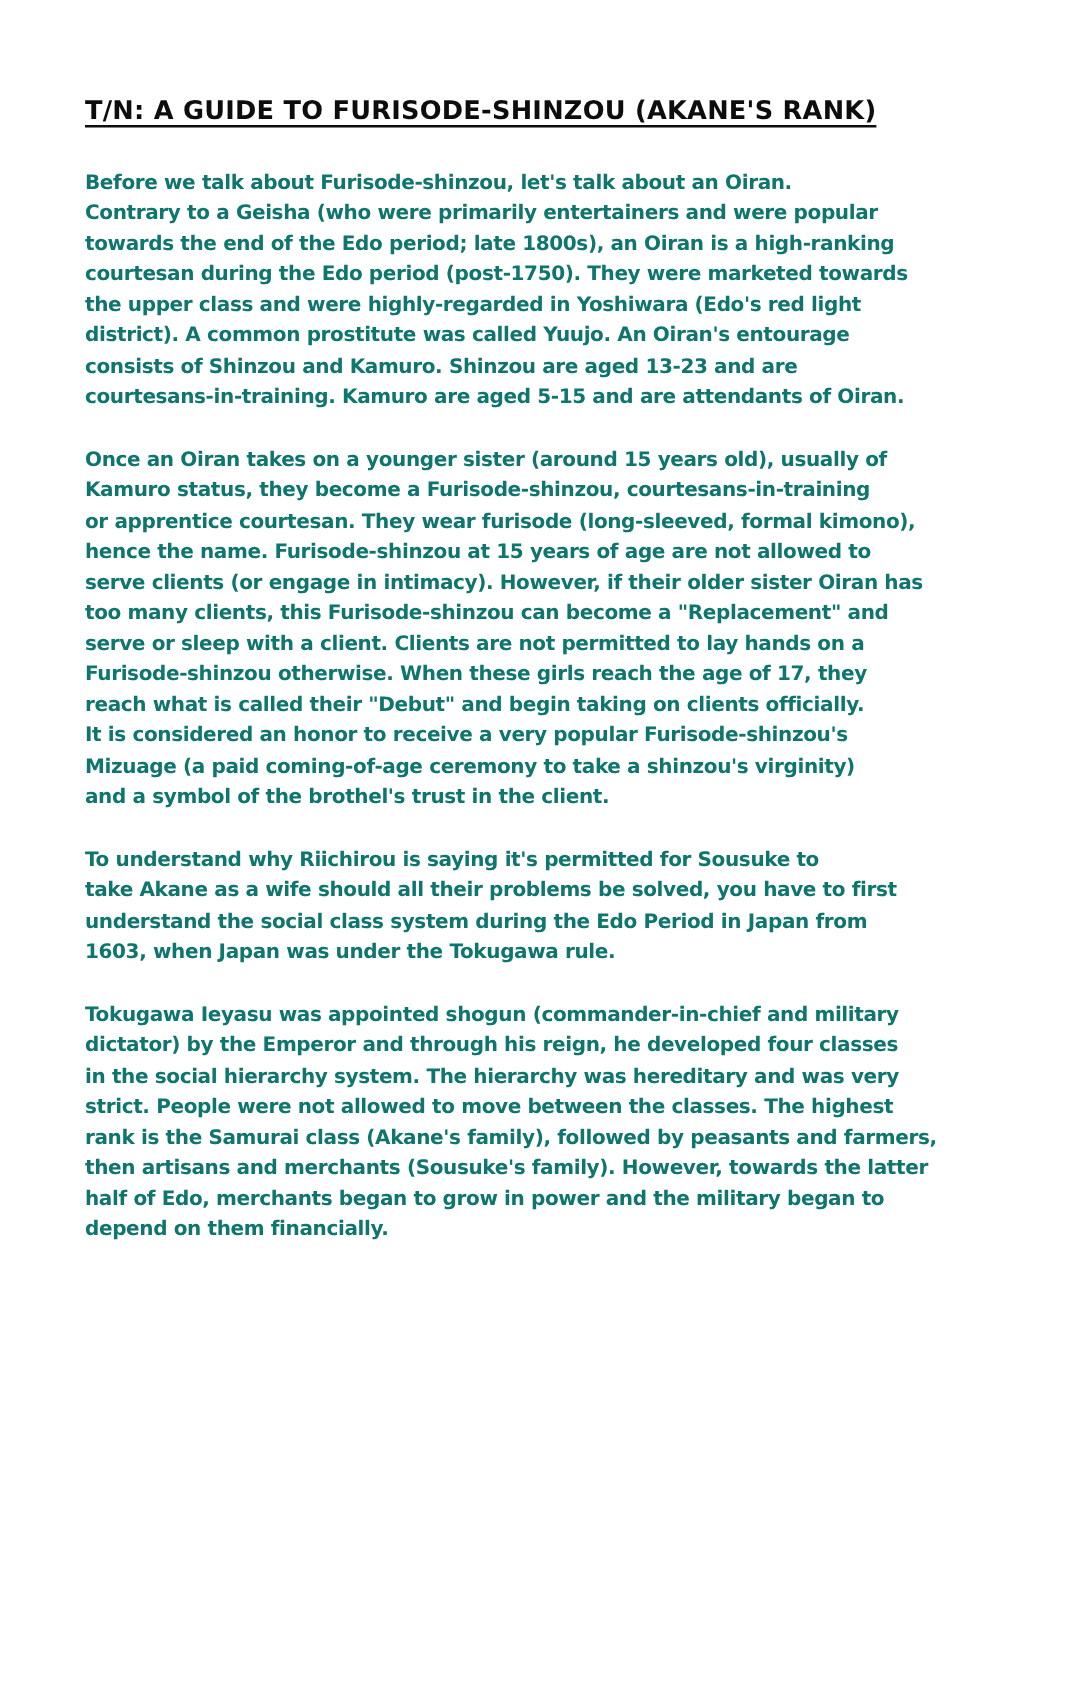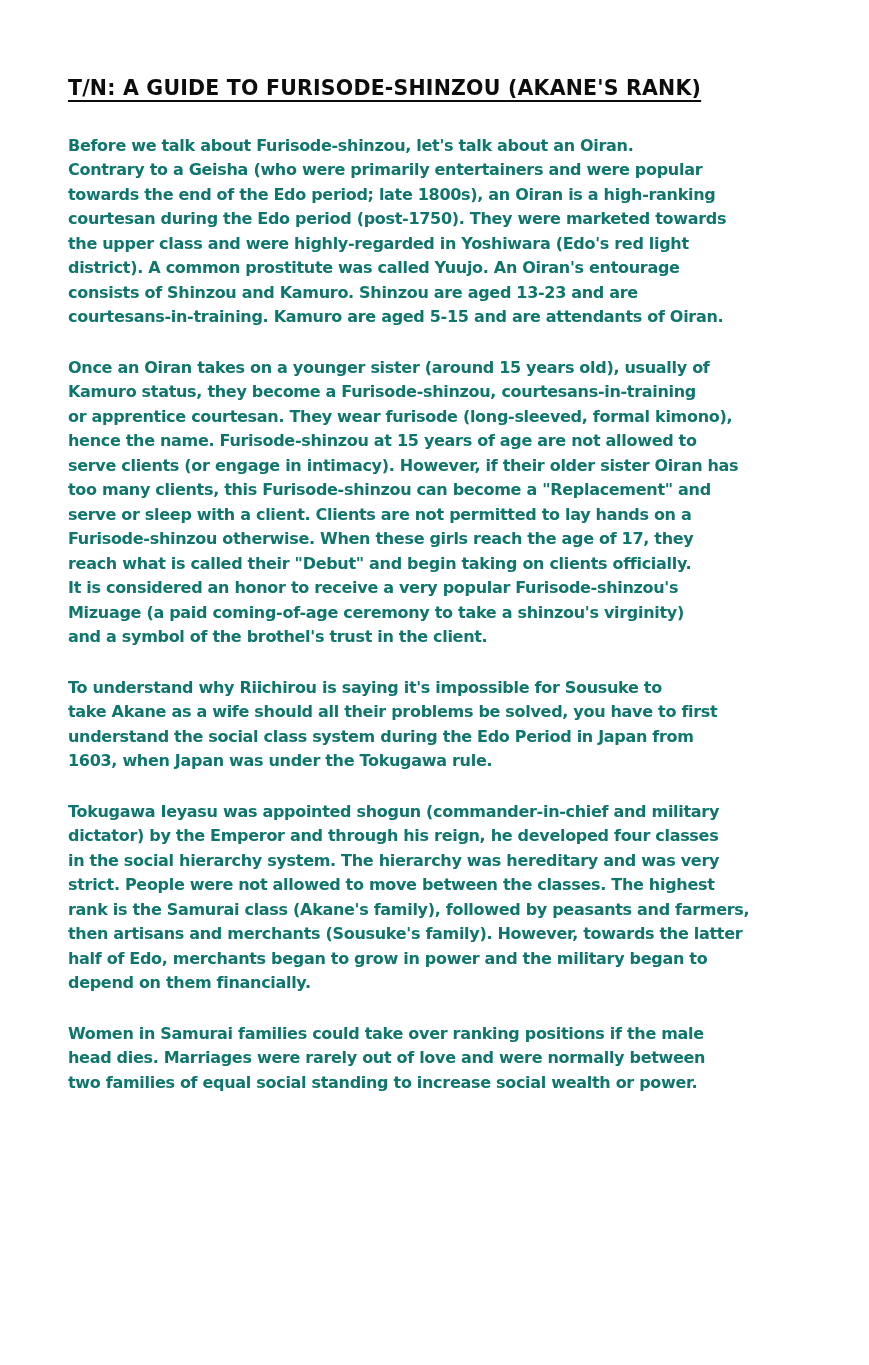--- a/index.html
+++ b/index.html
@@ -68,32 +68,29 @@
 too many clients, this Furisode-shinzou can become a "Replacement" and
 serve or sleep with a client. Clients are not permitted to lay hands on a
 Furisode-shinzou otherwise. When these girls reach the age of 17, they
 reach what is called their "Debut" and begin taking on clients officially.
 It is considered an honor to receive a very popular Furisode-shinzou's
 Mizuage (a paid coming-of-age ceremony to take a shinzou's virginity)
 and a symbol of the brothel's trust in the client.</p>
 
 
 
-    <p class="tn-paragraph">To understand why Riichirou is saying it's impossible for Sousuke to
+    <p class="tn-paragraph">To understand why Riichirou is saying it's permitted for Sousuke to
 take Akane as a wife should all their problems be solved, you have to first
 understand the social class system during the Edo Period in Japan from
 1603, when Japan was under the Tokugawa rule.</p>
 
     <p class="tn-paragraph">Tokugawa Ieyasu was appointed shogun (commander-in-chief and military
 dictator) by the Emperor and through his reign, he developed four classes
 in the social hierarchy system. The hierarchy was hereditary and was very
 strict. People were not allowed to move between the classes. The highest
 rank is the Samurai class (Akane's family), followed by peasants and farmers,
 then artisans and merchants (Sousuke's family). However, towards the latter
 half of Edo, merchants began to grow in power and the military began to
 depend on them financially.</p>
 
-    <p class="tn-paragraph">Women in Samurai families could take over ranking positions if the male
-head dies. Marriages were rarely out of love and were normally between
-two families of equal social standing to increase social wealth or power.</p>
 
   </div>
 </div>
 
 </body></html>

